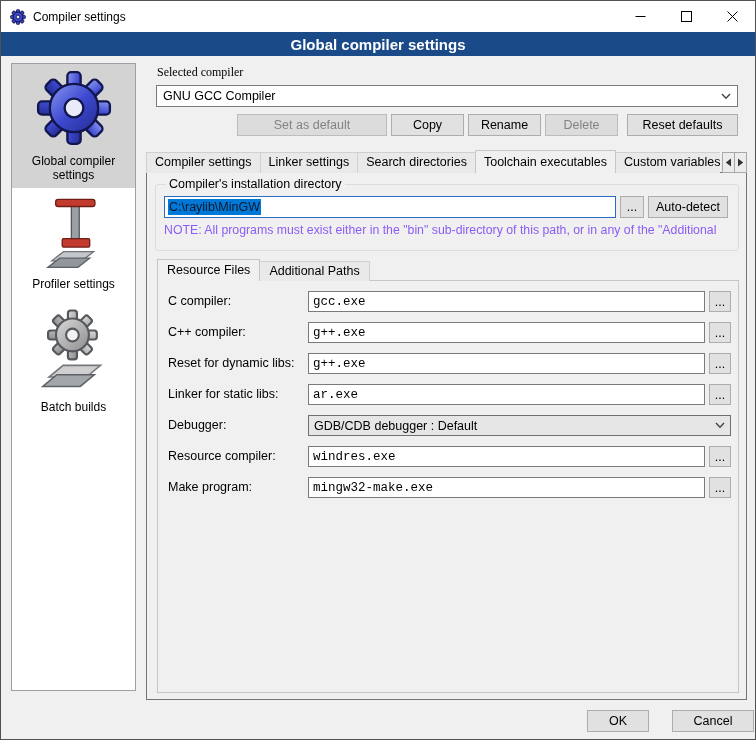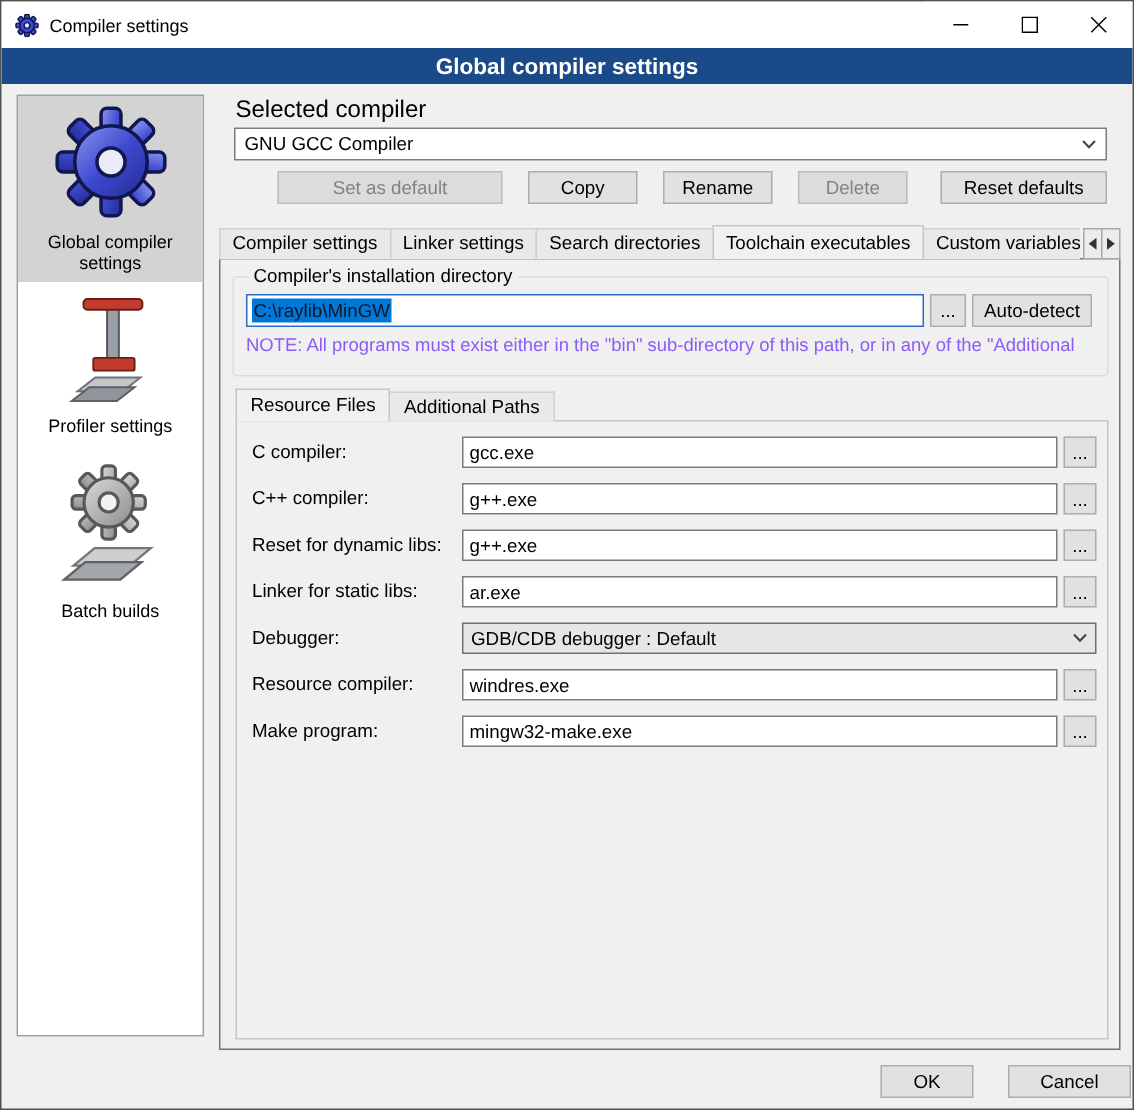--- a/index.html
+++ b/index.html
@@ -20,27 +20,27 @@
   
   .sidebar { position: absolute; left: 10px; top: 62px; width: 125px; height: 628px; background: #ffffff; border: 1px solid #9b9fa6; overflow: hidden; }
   .side-item { width: 100%; display: flex; flex-direction: column; align-items: center; text-align: center; cursor: default; }
   .side-item.selected { background: #d3d3d3; }
   .side-item.item1 { height: 124px; padding-top: 5px; }
   .side-item.item2 { margin-top: 10px; }
   .side-item.item3 { margin-top: 14px; }
   .side-label { font-size: 12px; line-height: 14px; margin-top: 4px; padding: 0 4px; }
 
   
-  .sc-label { position: absolute; left: 156px; top: 64px; font-size: 16px; }
+  .sc-label { position: absolute; left: 156px; top: 64px; font-size: 12px; font-family: Liberation Serif, serif; }
   .combo { position: absolute; left: 155px; top: 84px; width: 582px; height: 22px; background: #fff; border: 1px solid #7a7a7a; display: flex; align-items: center; padding: 0 6px; font-size: 12.5px; }
   .combo .combo-arrow { margin-left: auto; display: flex; }
 
   .btn { font-family: inherit; font-size: 12.5px; height: 22px; background: #e1e1e1; border: 1px solid #adadad; display: inline-flex; align-items: center; justify-content: center; cursor: default; }
   .btn.disabled { background: #dcdcdc; border-color: #bcbcbc; color: #838383; }
-  .btn-row { position: absolute; left: 145px; top: 113px; width: 592px; display: flex; justify-content: flex-end; gap: 17px; }
+  .btn-row { position: absolute; left: 145px; top: 113px; width: 592px; display: flex; justify-content: flex-end; gap: 4px; }
   .btn.w-default { width: 150px; }
   .btn.w-std { width: 73px; }
   .btn.w-reset { width: 111px; margin-left: 5px; }
 
   
   .tabbar { position: absolute; left: 145px; top: 149px; width: 601px; height: 23px; display: flex; align-items: flex-end; z-index: 3; }
   .tabs-scroll { display: flex; align-items: flex-end; width: 574px; overflow: hidden; }
   .tab { height: 21px; line-height: 19px; padding: 0 8px; font-size: 12.5px; background: #e9e9e9; border: 1px solid #d0d0d0; border-bottom: none; margin-right: -1px; white-space: nowrap; cursor: default; }
   .tab.active { height: 23px; line-height: 22px; background: #f0f0f0; border-color: #c6c6c6; position: relative; z-index: 4; }
   .tab-arrows { display: flex; margin-left: auto; }
@@ -61,21 +61,21 @@
 
   
   .subtabs { position: absolute; left: 10px; top: 86px; display: flex; align-items: flex-end; z-index: 3; }
   .subtab { height: 20px; line-height: 18px; padding: 0 9px; font-size: 12.5px; background: #e9e9e9; border: 1px solid #d0d0d0; border-bottom: none; margin-right: -1px; white-space: nowrap; cursor: default; }
   .subtab.active { height: 22px; line-height: 21px; background: #f0f0f0; border-color: #c6c6c6; position: relative; z-index: 4; }
 
   .inner-panel { position: absolute; left: 10px; top: 107px; width: 582px; height: 413px; background: #f0f0f0; border: 1px solid #c6c6c6; z-index: 2; }
 
   .frow { position: absolute; left: 0; width: 100%; height: 21px; }
   .frow .flabel { position: absolute; left: 10px; top: 0; line-height: 21px; font-size: 12.5px; }
-  .frow .finput { position: absolute; left: 150px; top: 0; width: 397px; height: 21px; background: #fff; border: 1px solid #7a7a7a; font-family: Liberation Sans, sans-serif; font-size: 12.5px; padding: 0 4px; }
+  .frow .finput { position: absolute; left: 150px; top: 0; width: 397px; height: 21px; background: #fff; border: 1px solid #7a7a7a; font-family: Liberation Mono, monospace; font-size: 12.5px; padding: 0 4px; }
   .frow .fbrowse { position: absolute; left: 551px; top: 0; width: 22px; height: 21px; }
   .frow .fselect { position: absolute; left: 150px; top: 0; width: 423px; height: 21px; background: #e6e6e6; border: 1px solid #707070; display: flex; align-items: center; padding: 0 5px; font-size: 12.5px; }
   .frow .fselect .combo-arrow { margin-left: auto; display: flex; }
   .r0 { top: 10px; } .r1 { top: 41px; } .r2 { top: 72px; } .r3 { top: 103px; }
   .r4 { top: 134px; } .r5 { top: 165px; } .r6 { top: 196px; }
 
   
   .ok-btn { position: absolute; left: 586px; top: 709px; width: 62px; }
   .cancel-btn { position: absolute; left: 671px; top: 709px; width: 82px; }
 </style>

